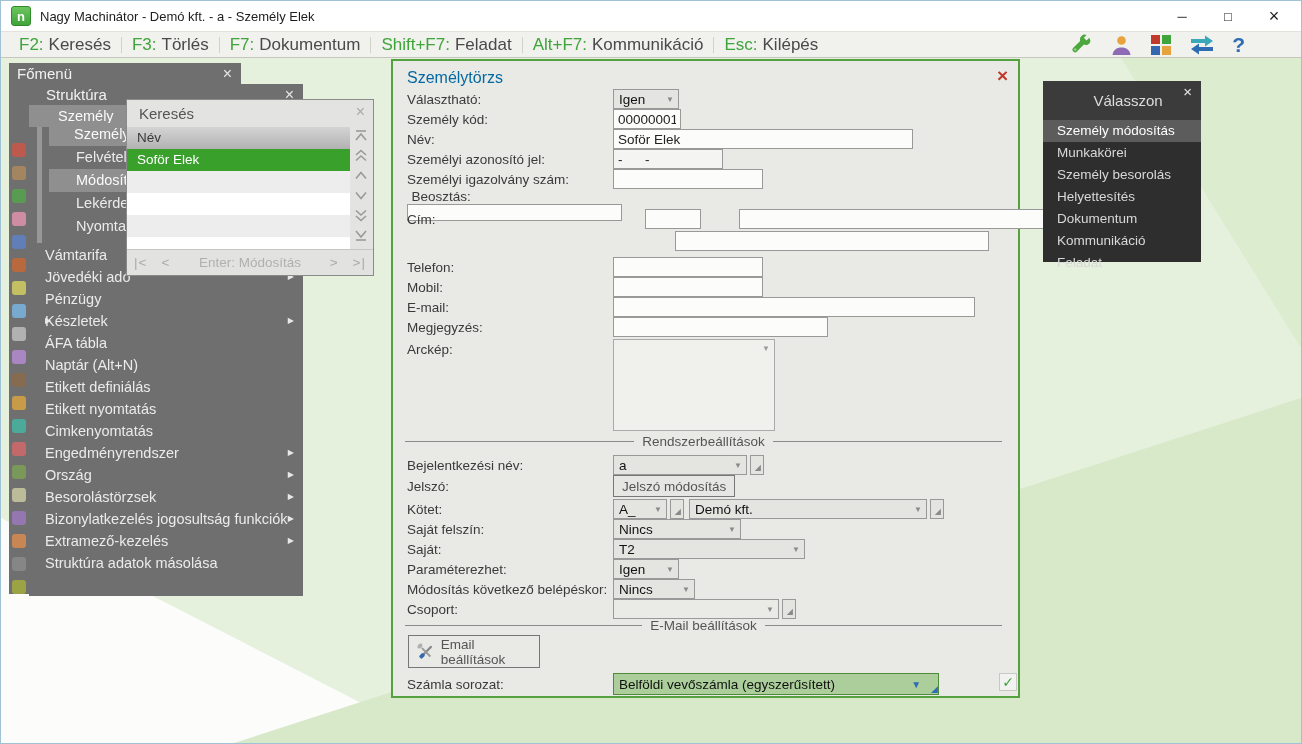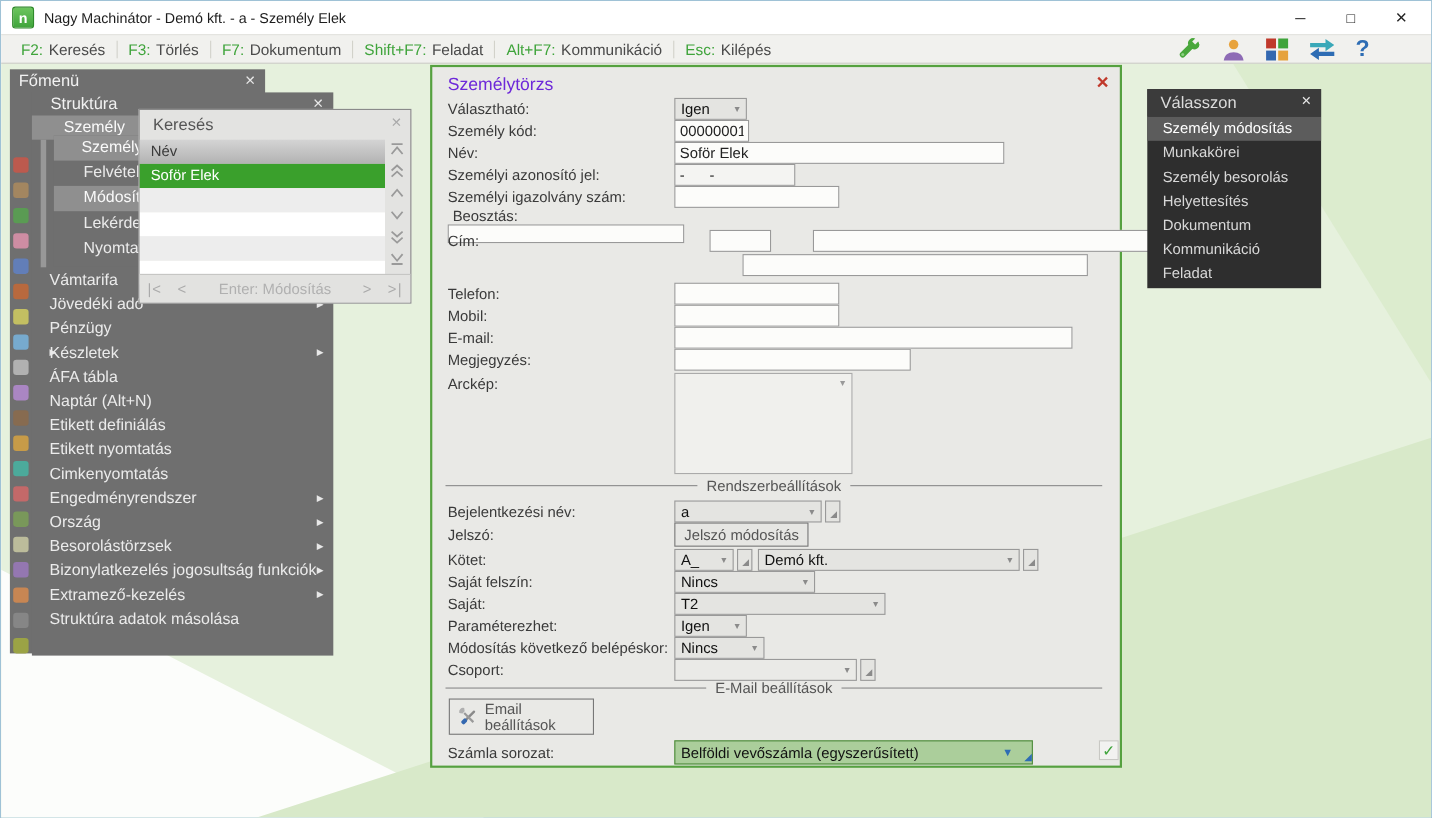--- a/index.html
+++ b/index.html
@@ -9,21 +9,21 @@
   
   #titlebar{position:absolute;left:0;top:0;width:100%;height:30px;background:#ffffff;display:flex;align-items:center;}
   #logo{width:18px;height:18px;margin-left:10px;border-radius:3px;background:linear-gradient(#6cc55e,#3fa43b);border:1px solid #2f8a2a;color:#fff;font-weight:bold;font-size:13px;display:flex;align-items:center;justify-content:center;}
   #win-title{margin-left:9px;font-size:13px;color:#1d1d1d;}
   #win-controls{position:absolute;right:4px;top:0;height:30px;display:flex;}
   .wc{width:46px;height:30px;display:flex;align-items:center;justify-content:center;color:#222;font-size:13px;cursor:default;}
   .wc.close{font-size:18px;}
 
   
   #toolbar{position:absolute;left:0;top:30px;width:100%;height:27px;background:#f1f1ee;border-top:1px solid #e3e3de;border-bottom:1px solid #c6c6c0;box-sizing:border-box;display:flex;align-items:center;padding-left:8px;}
-  .tb-item{display:flex;align-items:center;font-size:14px;padding:16px 10px;height:100%;}
+  .tb-item{display:flex;align-items:center;font-size:17px;padding:16px 10px;height:100%;}
   .tb-key{color:#3fa43b;margin-right:5px;}
   .tb-label{color:#4a4a4a;}
   .tb-sep{width:1px;height:16px;background:#d2d2ca;}
   #tb-icons{position:absolute;right:56px;top:0;height:26px;display:flex;align-items:center;gap:17px;}
   #tb-icons svg{display:block;}
   .help-glyph{color:#2e6db4;font-size:21px;font-weight:bold;line-height:22px;}
 
   
   #desktop{position:absolute;left:0;top:57px;width:1300px;height:686px;background:#e6f1dd;}
   #bg-shapes{position:absolute;left:0;top:0;}
@@ -51,21 +51,21 @@
   .kg-row.odd{background:#ffffff;}
   .kg-filler{height:13px;background:#ededed;}
   #kereses-scroll{position:absolute;top:29px;right:3px;width:18px;display:flex;flex-direction:column;gap:7px;align-items:center;}
   #kereses-scroll svg{display:block;}
   #kereses-footer{position:absolute;left:0;bottom:0;width:100%;height:26px;background:#e2e2e0;border-top:1px solid #c6c6c4;box-sizing:border-box;display:flex;align-items:center;font-size:13.5px;color:#aaa;}
   .nav-btn{padding:0 7px;letter-spacing:1px;}
   #kereses-hint{flex:1;text-align:center;color:#b0b0b0;}
 
   
   #form-win{position:absolute;left:390px;top:58px;width:629px;height:639px;background:#e9e9e6;border:2px solid #55a13f;box-sizing:border-box;z-index:4;}
-  #form-title{position:absolute;left:14px;top:8px;font-size:16px;color:#6d28d9;}
+  #form-title{position:absolute;left:14px;top:8px;font-size:16px;color:#0369a1;}
   #form-close{position:absolute;right:10px;top:4px;font-size:19px;font-weight:bold;color:#c0392b;}
   .frow{position:absolute;left:14px;height:20px;display:flex;align-items:center;}
   .flabel{width:206px;flex:none;font-size:13.5px;color:#3a3a3a;white-space:nowrap;}
   .tinput{height:20px;border:1px solid #999;background:#fcfcfa;box-sizing:border-box;font-family:inherit;font-size:13.5px;color:#222;padding:0 4px;}
   .combo{height:20px;border:1px solid #999;background:#e4e4e1;box-sizing:border-box;display:flex;align-items:center;position:relative;padding-left:5px;font-size:13.5px;color:#111;}
   .combo .cv{flex:1;white-space:nowrap;overflow:hidden;}
   .combo .dd{font-size:8px;color:#8a8a8a;margin-right:4px;}
   .corner-btn{width:14px;height:20px;border:1px solid #999;background:#e4e4e1;box-sizing:border-box;margin-left:3px;display:flex;align-items:flex-end;justify-content:flex-end;font-size:8px;color:#8a8a8a;padding:0 2px 2px 0;}
   .sep{position:absolute;left:12px;right:16px;height:16px;display:flex;align-items:center;gap:8px;font-size:13.5px;color:#555;}
   .sep .line{flex:1;height:1px;background:#8a8a8a;}
@@ -73,21 +73,21 @@
   #arckep-box .dd{position:absolute;right:4px;top:4px;font-size:8px;color:#9a9a9a;}
   .push-btn{height:22px;border:1px solid #777;background:#e6e6e3;color:#555;font-size:13.5px;font-family:inherit;display:flex;align-items:center;justify-content:center;padding:0 8px;box-sizing:border-box;}
   #email-btn{position:absolute;left:15px;width:132px;height:33px;border:1px solid #777;background:#e9e9e6;display:flex;align-items:center;gap:4px;padding:0 6px;box-sizing:border-box;color:#555;font-size:13.5px;}
   .combo.green{background:#abce9b;border:1px solid #4d8a3a;color:#111;}
   .combo.green .dd{color:#2e6db4;font-size:10px;}
   .corner-blue{color:#2e6db4;font-size:9px;margin-left:6px;align-self:flex-end;}
   #check-btn{position:absolute;left:606px;top:612px;width:18px;height:18px;background:#f2f2f0;border:1px solid #c8c8c4;box-sizing:border-box;color:#3fa43b;font-size:14px;display:flex;align-items:center;justify-content:center;}
 
   
   #valasszon-win{position:absolute;left:1042px;top:80px;width:158px;height:181px;background:#2e2e2e;z-index:5;}
-  #valasszon-title{height:25px;background:#3b3b3b;display:flex;align-items:center;padding-left:12px;font-size:15px;color:#dcdcdc;position:relative;}
+  #valasszon-title{height:39px;background:#3b3b3b;display:flex;align-items:center;padding-left:12px;font-size:15px;color:#dcdcdc;position:relative;justify-content:center;}
   #valasszon-close{position:absolute;right:9px;top:2px;color:#e8e8e8;font-size:15px;}
   .v-item{height:22px;line-height:22px;font-size:13.5px;color:#d8d8d8;padding-left:14px;white-space:nowrap;}
   .v-item.sel{background:#5c5c5c;color:#fff;}
 </style>
 </head>
 <body>
 
 <div id="app">
 
   <div id="titlebar">

